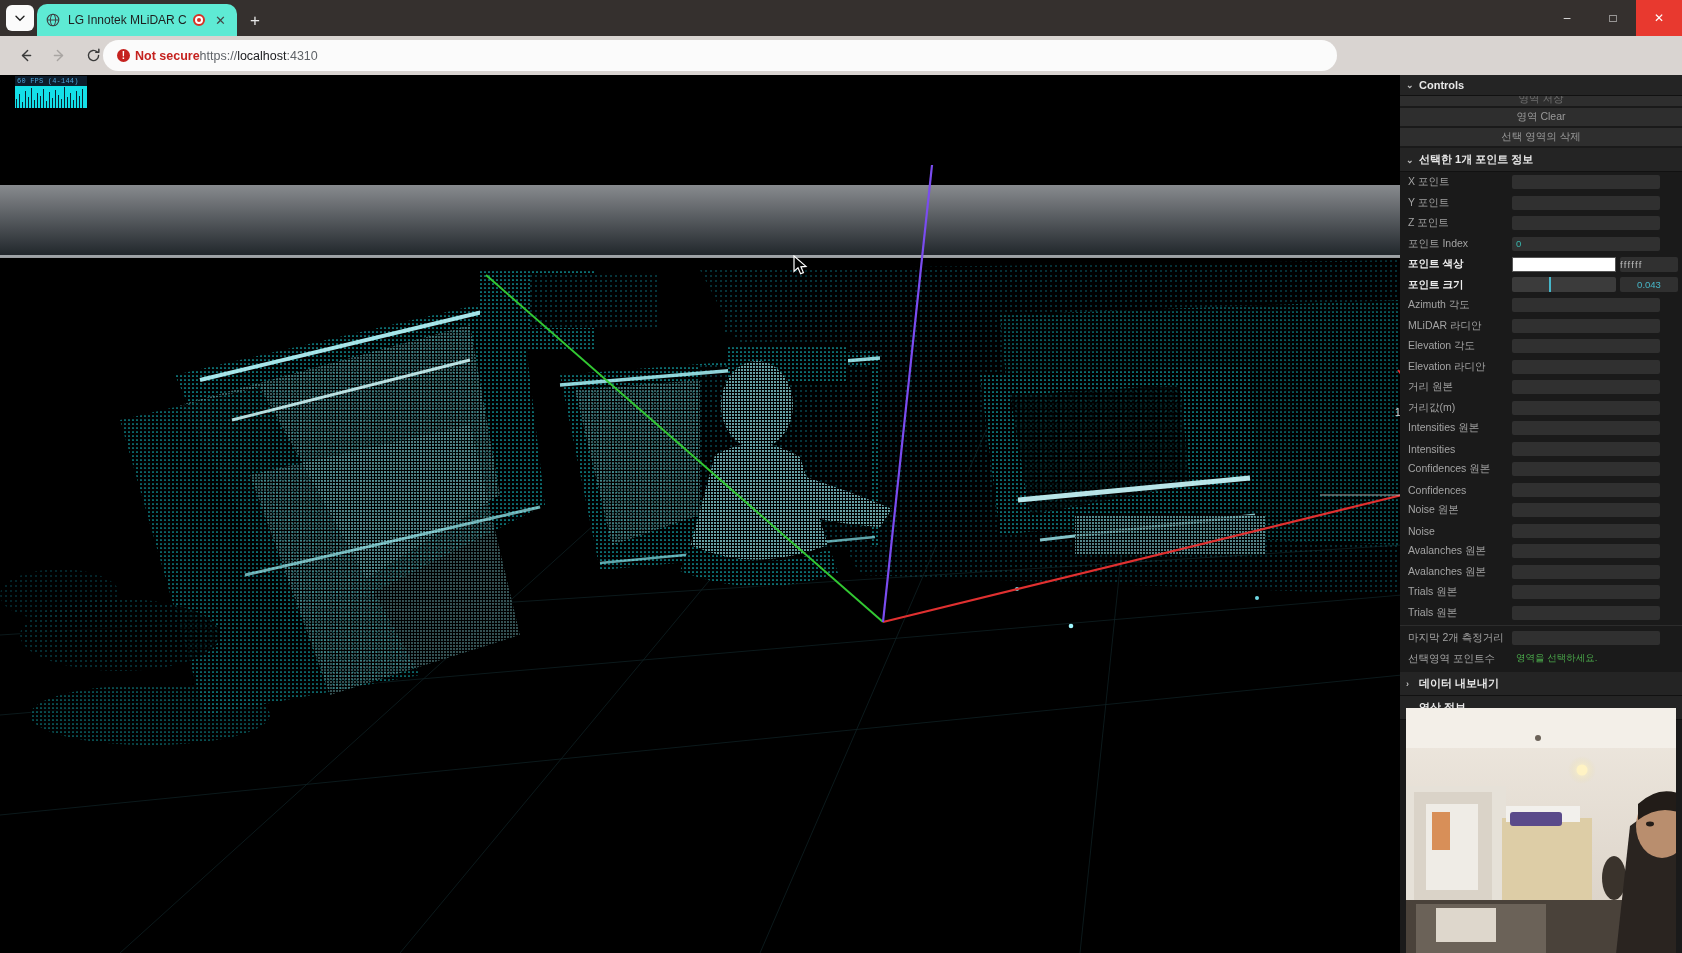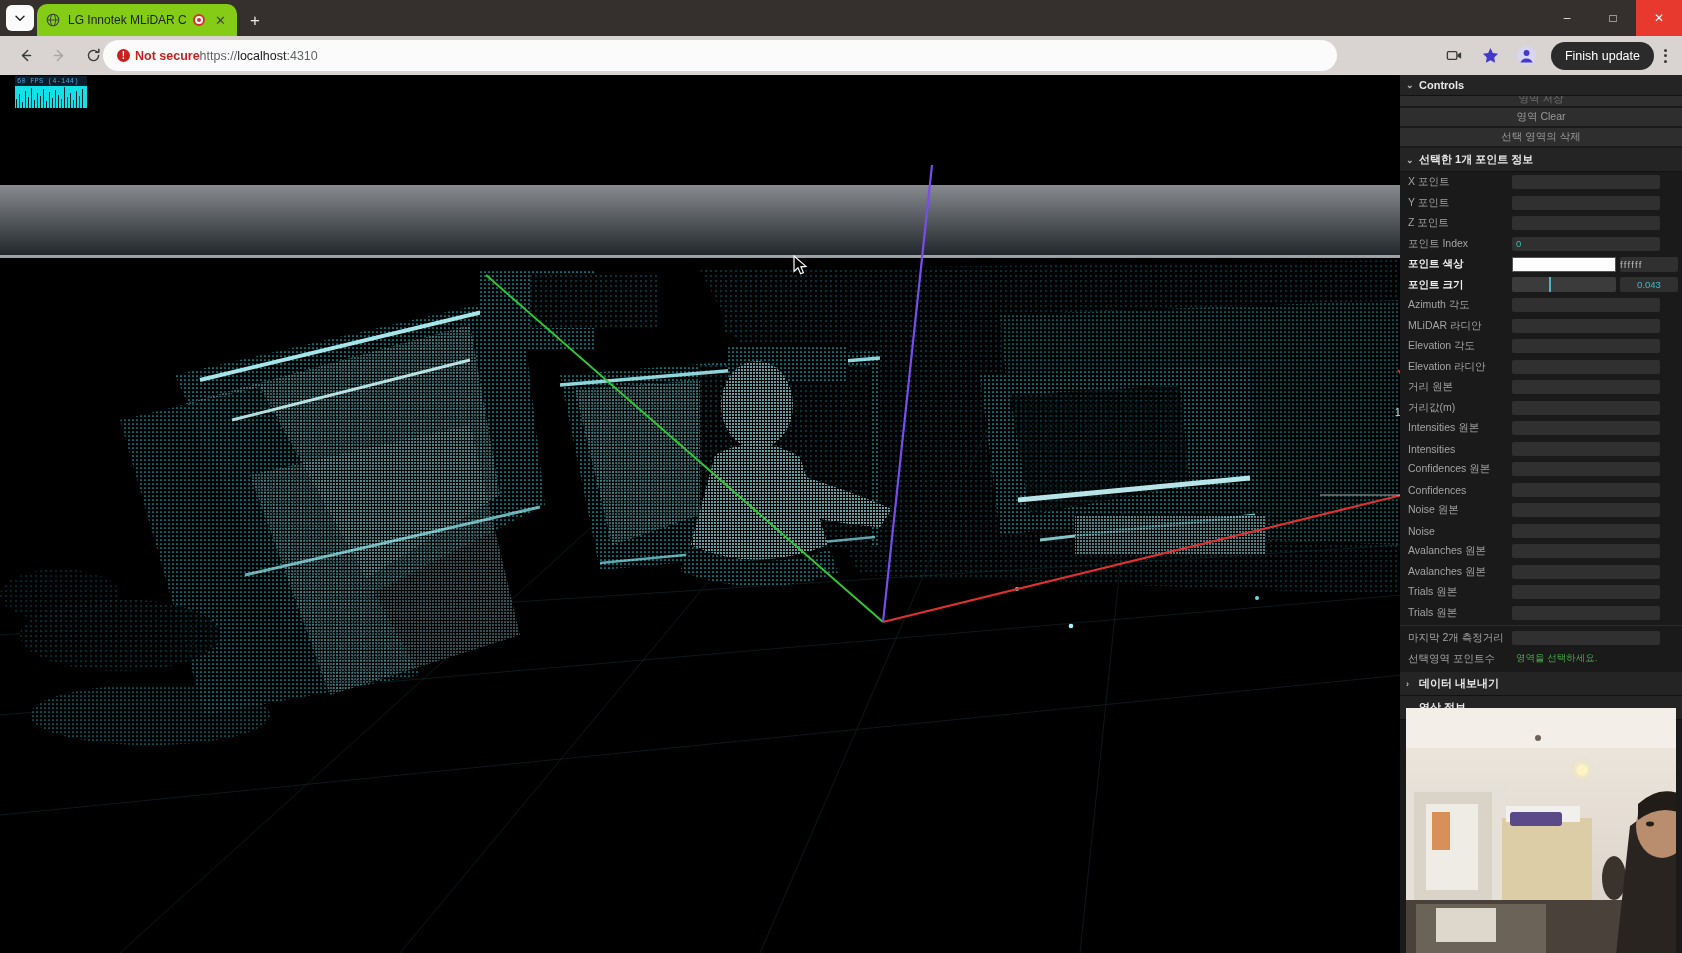--- a/index.html
+++ b/index.html
@@ -5,21 +5,21 @@
   html,body{margin:0;padding:0;background:#000;}
   body{width:1682px;height:953px;overflow:hidden;font-family:"Liberation Sans",sans-serif;}
   .app{position:relative;width:1682px;height:953px;background:#000;}
 
   
   .chrome{position:absolute;left:0;top:0;width:1682px;height:75px;background:#d9d4d1;}
   .tabstrip{position:relative;height:36px;background:#35302e;}
   .tabmenu-btn{position:absolute;left:6px;top:5px;width:28px;height:26px;border-radius:6px;background:#fbfbfb;
     display:flex;align-items:center;justify-content:center;}
   .tabmenu-btn svg{display:block;}
-  .tab{position:absolute;left:37px;top:4px;height:32px;width:200px;background:#84cc16;
+  .tab{position:absolute;left:37px;top:4px;height:32px;width:200px;background:#5eead4;
     border-radius:10px 10px 0 0;display:flex;align-items:center;padding:14px 8px;box-sizing:border-box;}
   .tab .favicon{width:16px;height:16px;flex:0 0 16px;margin-right:7px;display:flex;align-items:center;justify-content:center;}
   .tab .ttl{font-size:12px;color:#1f1f1f;white-space:nowrap;overflow:hidden;flex:1 1 auto;}
   .tab .rec{width:12px;height:12px;border-radius:50%;border:2.5px solid #d93025;box-sizing:border-box;
     background:#fff;margin:0 7px 0 4px;position:relative;flex:0 0 12px;}
   .tab .rec::after{content:"";position:absolute;left:2px;top:2px;width:4px;height:4px;border-radius:50%;background:#d93025;}
   .tab .xbtn{font-size:13px;color:#444;line-height:1;flex:0 0 auto;padding:2px 3px;}
   .newtab{position:absolute;left:243px;top:9px;width:24px;height:24px;color:#e8e8e8;
     font-size:17px;display:flex;align-items:center;justify-content:center;}
   .wincontrols{position:absolute;right:0;top:0;height:36px;display:flex;}
@@ -146,48 +146,20 @@
       <div class="omnibox">
         <span class="notsecure">
           <span class="ico">!</span>
           <span>Not secure</span>
         </span>
         <span class="url">
           <span>https://</span><span class="host">localhost</span><span>:4310</span>
         </span>
       </div>
 
-      <div class="tb-right">
-        <div class="tb-icon">
-          <svg width="19" height="19" viewBox="0 0 20 20">
-            <rect x="2.5" y="6" width="10" height="8" rx="1.3" fill="none" stroke="#3a3a3a" stroke-width="1.4"></rect>
-            <path d="M13.2 9 L17 6.6 V13.4 L13.2 11 Z" fill="#3a3a3a"></path>
-          </svg>
-        </div>
-        <div class="tb-icon">
-          <svg width="19" height="19" viewBox="0 0 20 20">
-            <path d="M10 2.2 L12.4 7.3 L18 8.1 L13.9 12 L14.9 17.6 L10 14.9 L5.1 17.6 L6.1 12 L2 8.1 L7.6 7.3 Z" fill="#4338ca"></path>
-          </svg>
-        </div>
-        <div class="tb-icon">
-          <svg width="21" height="21" viewBox="0 0 22 22">
-            <circle cx="11" cy="11" r="10" fill="#d7d6f2"></circle>
-            <circle cx="11" cy="8.4" r="3.1" fill="#4338ca"></circle>
-            <path d="M4.6 18.4a6.9 6.9 0 0 1 12.8 0" fill="#4338ca"></path>
-          </svg>
-        </div>
-        <div class="finish">
-          <span>Finish update</span>
-        </div>
-        <div class="kebab">
-          <i></i>
-            <i></i>
-            <i></i>
-        </div>
-      </div>
     </div>
   </div>
 
   <div class="viewport">
 
     <svg class="pcloud" viewBox="0 0 1682 878" preserveAspectRatio="none">
       <defs>
         <radialGradient id="wallGrad" cx="50%" cy="18%" r="78%">
           <stop offset="0%" stop-color="#1b4f5a"></stop>
           <stop offset="55%" stop-color="#0d2b33"></stop>

